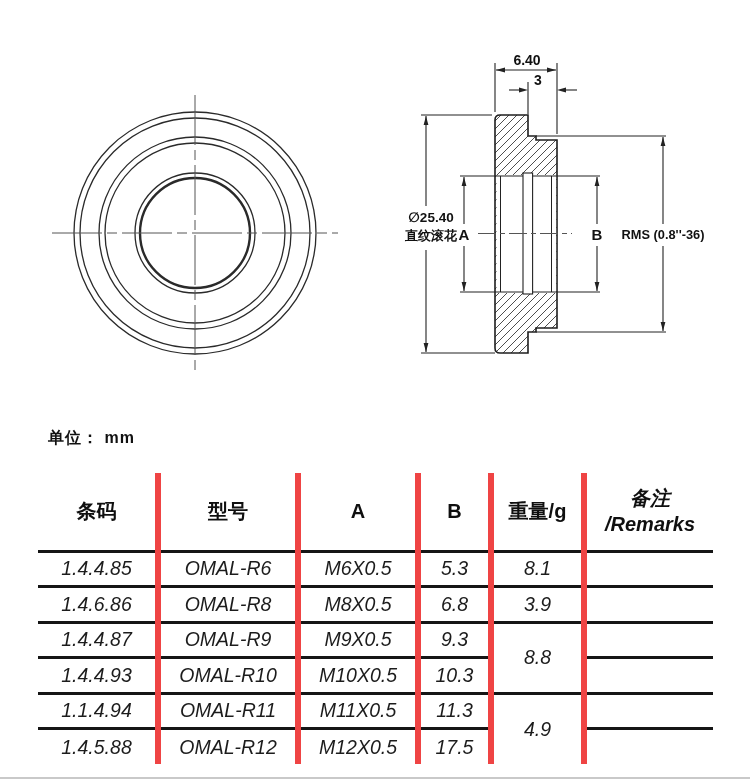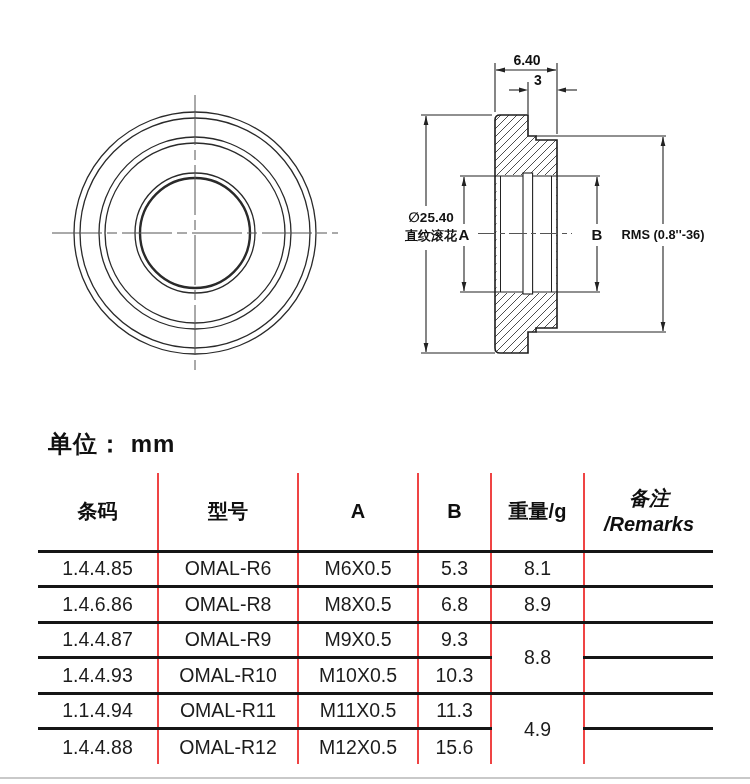--- a/index.html
+++ b/index.html
@@ -4,37 +4,37 @@
 <style>
   html,body{margin:0;padding:0;}
   body{
     width:750px;height:784px;position:relative;background:#ffffff;
     font-family:"Liberation Sans","DejaVu Sans",sans-serif;
     overflow:hidden;color:#1c1c1c;
   }
   .drawing-svg{position:absolute;left:0;top:0;}
   .unit-label{
     position:absolute;left:48px;top:428px;
-    font-size:24px;font-weight:bold;color:#111;letter-spacing:1px;
+    font-size:16px;font-weight:bold;color:#111;letter-spacing:1px;
   }
   .spec-table-wrap{position:absolute;left:38px;top:473px;}
   table.spec{
     border-collapse:collapse;table-layout:fixed;width:675px;
   }
   table.spec th,table.spec td{
     padding:0;margin:0;text-align:center;vertical-align:middle;
-    border-right:2px solid #ef4444;border-bottom:3px solid #151515;
+    border-right:6px solid #ef4444;border-bottom:3px solid #151515;
     font-size:19.5px;color:#1c1c1c;overflow:hidden;white-space:nowrap;
   }
   table.spec th{font-size:20px;font-weight:bold;color:#0f0f0f;}
   table.spec .last-col{border-right:none;}
   table.spec tr.last-row th,table.spec tr.last-row td,
   table.spec td.nb{border-bottom:none;}
   table.spec tr.hdr{height:78px;}
-  table.spec tr.r{height:35.5px;}
+  table.spec tr.r{height:35.5px;font-style:italic;}
   .remarks-hdr{line-height:1.3;font-style:italic;}
   .bottom-edge{
     position:absolute;left:0;top:777px;width:750px;height:2px;
     background:#c9c9c9;
   }
 </style>
 </head>
 <body>
 
 <svg class="drawing-svg" width="750" height="410" viewBox="0 0 750 410" xmlns="http://www.w3.org/2000/svg">
@@ -154,21 +154,21 @@
       <td>M6X0.5</td>
       <td>5.3</td>
       <td>8.1</td>
       <td class="last-col"></td>
     </tr>
     <tr class="r">
       <td>1.4.6.86</td>
       <td>OMAL-R8</td>
       <td>M8X0.5</td>
       <td>6.8</td>
-      <td>8.9</td>
+      <td>3.9</td>
       <td class="last-col"></td>
     </tr>
     <tr class="r">
       <td>1.4.4.87</td>
       <td>OMAL-R9</td>
       <td>M9X0.5</td>
       <td>9.3</td>
       <td rowspan="2">8.8</td>
       <td class="last-col"></td>
     </tr>
@@ -181,23 +181,23 @@
     </tr>
     <tr class="r">
       <td>1.1.4.94</td>
       <td>OMAL-R11</td>
       <td>M11X0.5</td>
       <td>11.3</td>
       <td rowspan="2" class="nb">4.9</td>
       <td class="last-col"></td>
     </tr>
     <tr class="r last-row">
-      <td>1.4.4.88</td>
+      <td>1.4.5.88</td>
       <td>OMAL-R12</td>
       <td>M12X0.5</td>
-      <td>15.6</td>
+      <td>17.5</td>
       <td class="last-col"></td>
     </tr>
   </tbody>
     </table>
 </div>
 
 <div class="bottom-edge"></div>
 
 </body></html>

